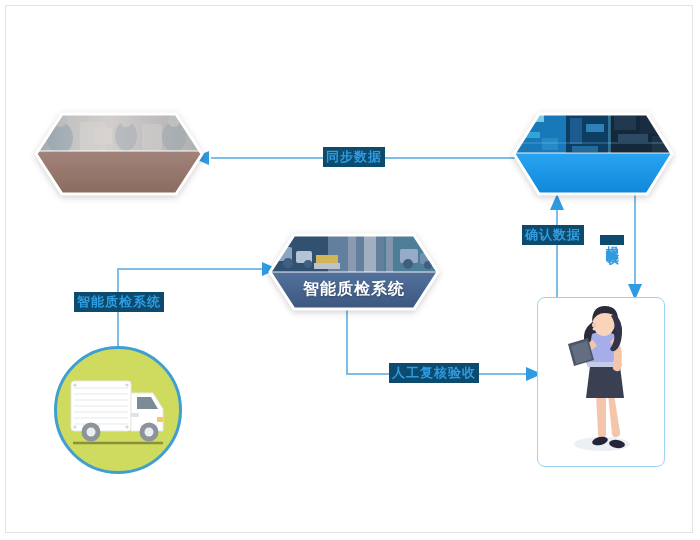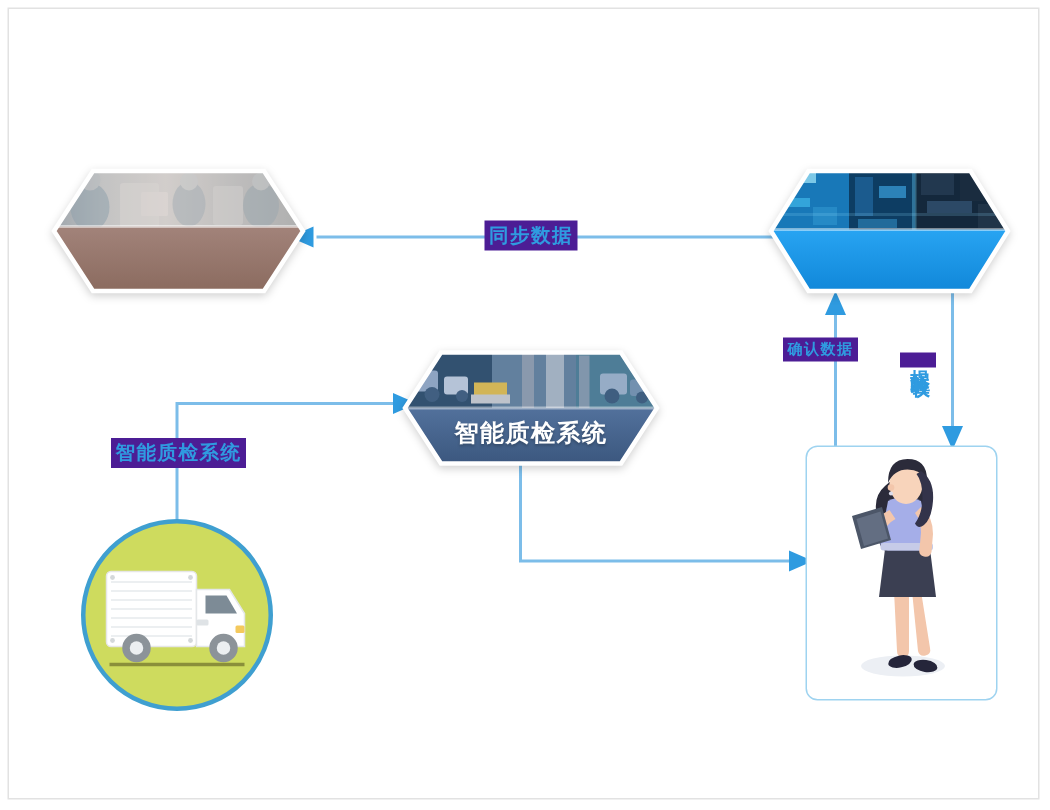--- a/index.html
+++ b/index.html
@@ -36,21 +36,21 @@
     text-shadow:0 1px 2px rgba(0,0,0,0.25);
   }
 
   
   .edge{position:absolute;}
   .edgelabel{
     position:absolute;
     color:#2f9be0;
     font-weight:bold;
     white-space:nowrap;
-    background:#4c1d95;
+    background:#0c4a6e;
     padding:1px 3px;
     letter-spacing:1px;
   }
   .edgelabel.vert{
     writing-mode:vertical-rl;
     text-orientation:upright;
     letter-spacing:2px;
   }
 
   
@@ -100,26 +100,27 @@
     <polygon points="10,2 3,18 17,18" fill="#2f9be0"></polygon>
   </svg>
 
   <svg class="edge" style="left:619px;top:186px;" width="20" height="110">
     <line x1="10" y1="0" x2="10" y2="92" stroke="#7cbde9" stroke-width="2"></line>
     <polygon points="10,108 3,92 17,92" fill="#2f9be0"></polygon>
   </svg>
 
   <span class="edgelabel" style="left:317px;top:141px;font-size:13px;">同步数据</span>
 
-  <span class="edgelabel" style="left:516px;top:219px;font-size:10px;text-align:right;">确认数据</span>
+  <span class="edgelabel" style="left:516px;top:219px;font-size:13px;text-align:right;">确认数据</span>
 
   <span class="edgelabel vert" style="left:594px;top:229px;font-size:13px;">提醒验收</span>
 
   <span class="edgelabel" style="left:68px;top:286px;font-size:13px;">智能质检系统</span>
 
+  <span class="edgelabel" style="left:383px;top:357px;font-size:13px;">人工复核验收</span>
 
   <div class="hexnode" style="left:28px;top:106px;width:170px;height:84px;">
     <svg width="170" height="84" viewBox="0 0 170 84">
       <defs>
         <clipPath id="clipERP">
           <polygon points="28,2 142,2 168,42 142,82 28,82 2,42"></polygon>
         </clipPath>
         <linearGradient id="erpBody" x1="0" y1="0" x2="0" y2="1">
           <stop offset="0%" stop-color="#a2837a"></stop>
           <stop offset="100%" stop-color="#8a6a5e"></stop>

